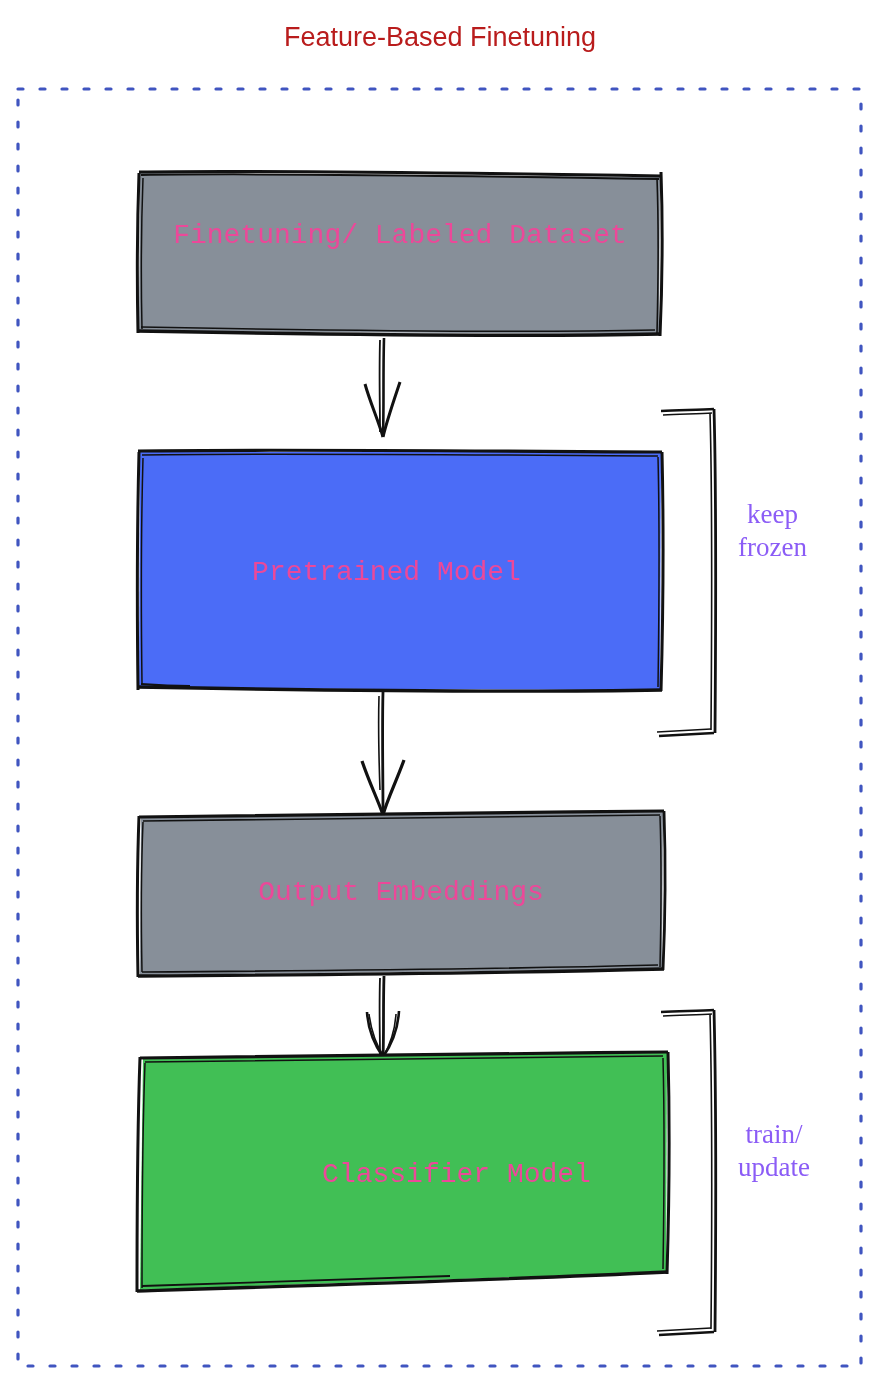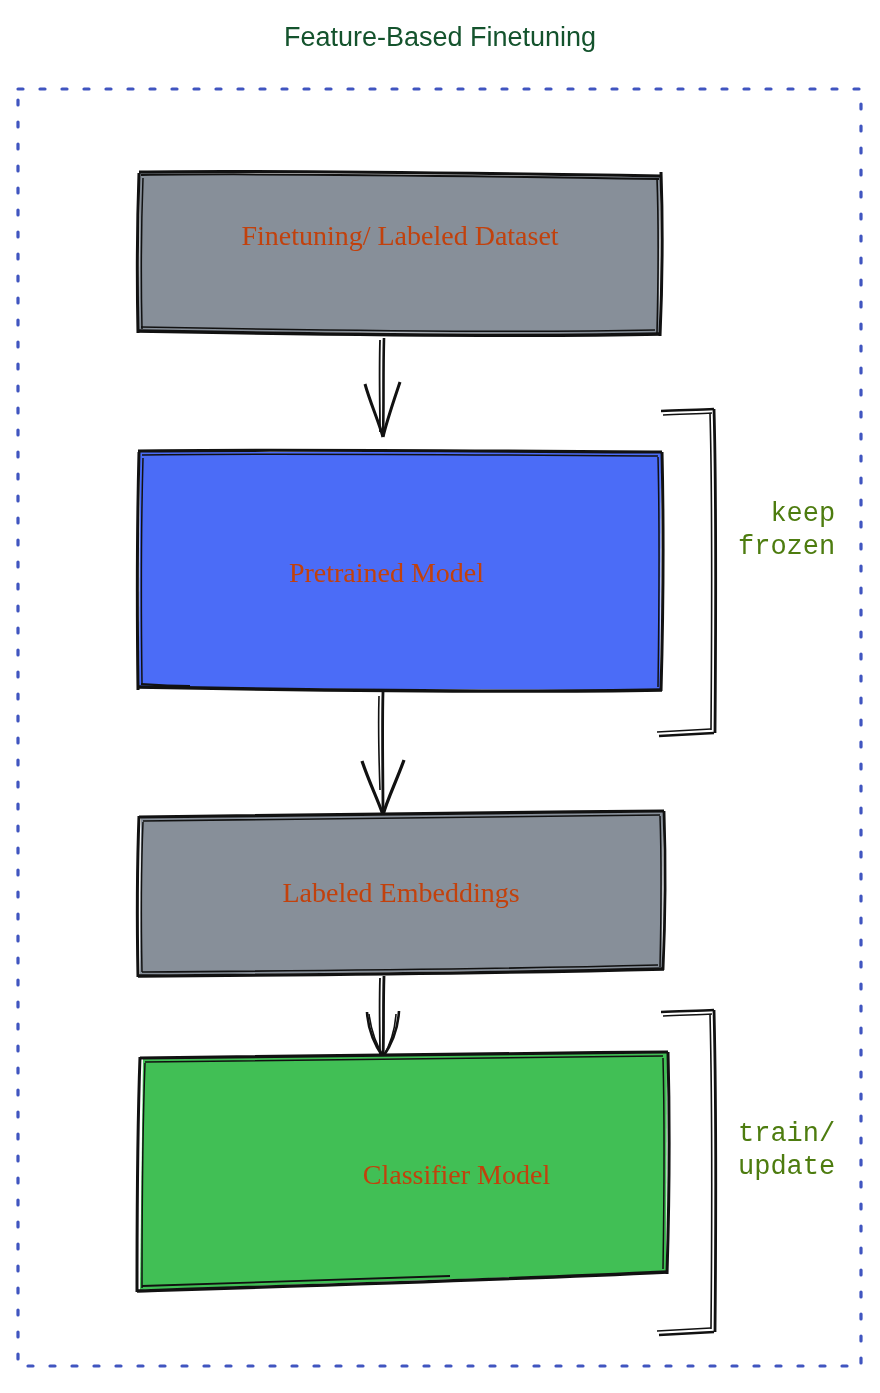--- a/index.html
+++ b/index.html
@@ -21,39 +21,39 @@
     height: 1393px;
   }
   .diagram-title {
     position: absolute;
     left: 0;
     top: 22px;
     width: 880px;
     text-align: center;
     font-family: "Liberation Sans", sans-serif;
     font-size: 27px;
-    color: #14532d;
+    color: #b91c1c;
     letter-spacing: 0px;
     white-space: nowrap;
   }
   .node-label {
     position: absolute;
-    font-family: Liberation Serif, serif;
+    font-family: Liberation Mono, monospace;
     font-size: 28px;
-    color: #c2410c;
+    color: #ec4899;
     white-space: nowrap;
     text-align: center;
   }
   .bracket-label {
     position: absolute;
-    font-family: Liberation Mono, monospace;
+    font-family: Liberation Serif, serif;
     font-size: 27px;
-    color: #4d7c0f;
+    color: #8b5cf6;
     line-height: 1.22;
-    text-align: right;
+    text-align: center;
     white-space: pre-line;
   }
 </style>
 </head>
 <body>
 
 <svg id="canvas" viewBox="0 0 880 1393" xmlns="http://www.w3.org/2000/svg">
 
   <rect x="18" y="89" width="843" height="1277" fill="none" stroke="#4055c0" stroke-width="3.2" stroke-dasharray="5 17" stroke-linecap="round"></rect>
 
@@ -147,21 +147,21 @@
     <path d="M711,1328 C 694,1329 676,1330 657,1331" fill="none" stroke="#111111" stroke-width="1.6"></path>
   </g>
 </svg>
 
 <div class="diagram-title">Feature-Based Finetuning</div>
 
 <div class="node-label" style="left:140px; top:220px; width:520px;">Finetuning/ Labeled Dataset</div>
 
 <div class="node-label" style="left:140px; top:557px; width:493px;">Pretrained Model</div>
 
-<div class="node-label" style="left:140px; top:877px; width:522px;">Labeled Embeddings</div>
+<div class="node-label" style="left:140px; top:877px; width:522px;">Output Embeddings</div>
 
 <div class="node-label" style="left:143px; top:1159px; width:627px;">Classifier Model</div>
 
 <div class="bracket-label" style="left:738px; top:498px;">keep
 frozen</div>
 
 <div class="bracket-label" style="left:738px; top:1092px;margin-top:26px;">train/
 update</div>
 
 </body></html>

